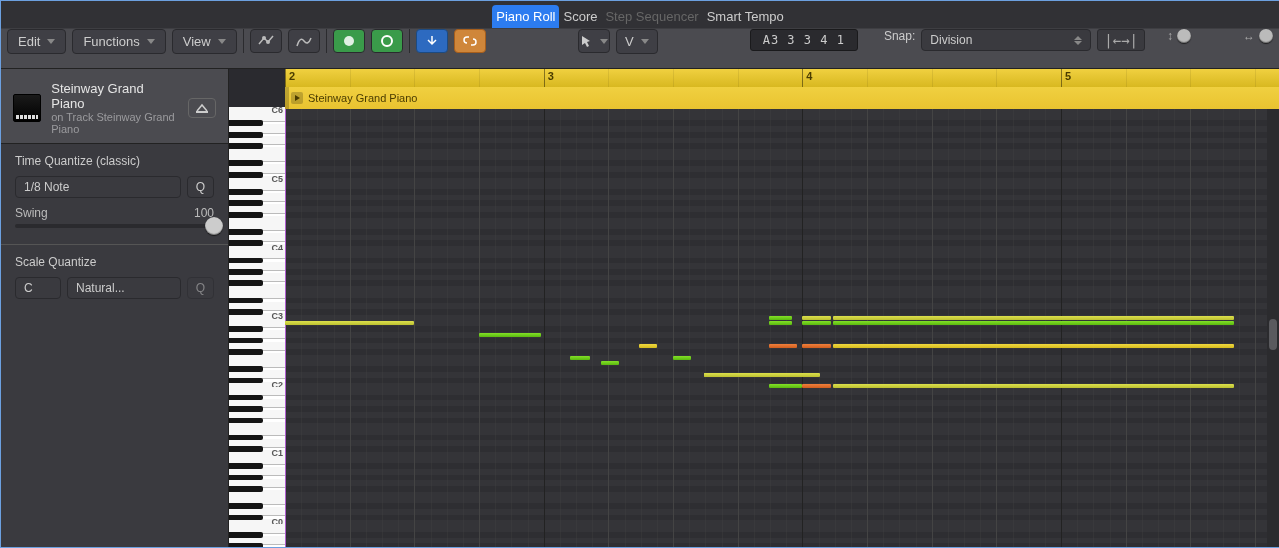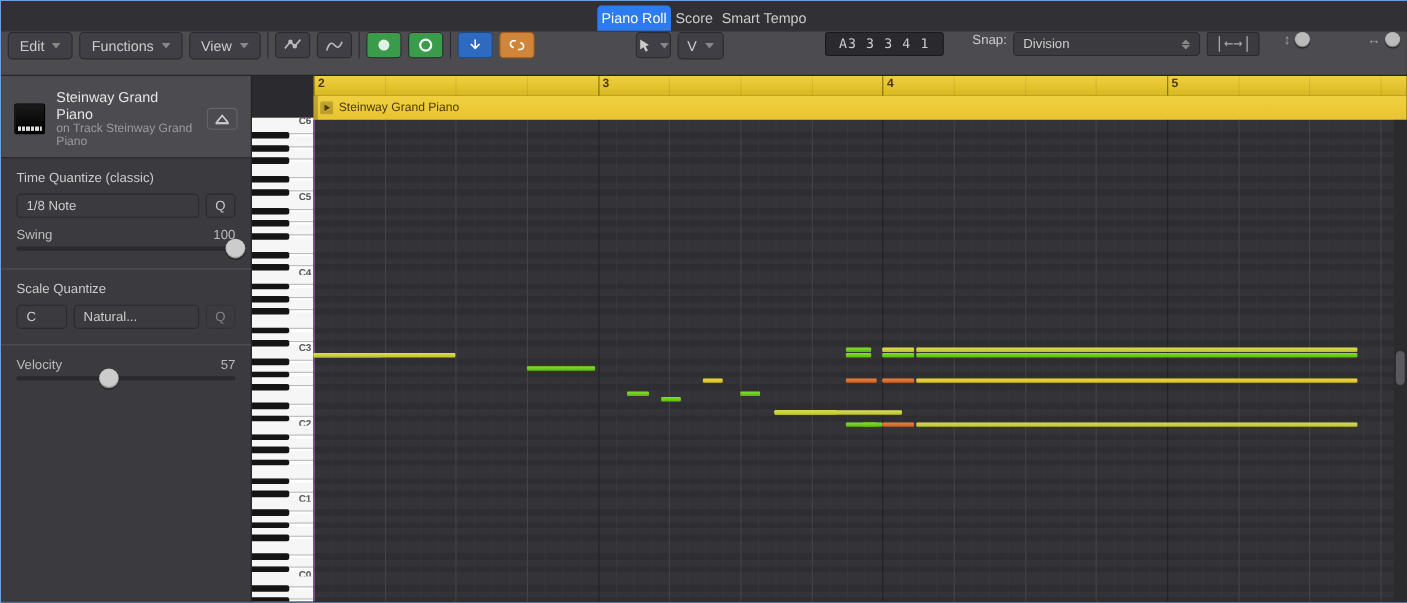--- a/index.html
+++ b/index.html
@@ -118,20 +118,21 @@
   svg { display:block; }
 </style>
 </head>
 <body>
 
 <div class="window">
 
   <div class="top-tabs">
     <div class="tab active">Piano Roll</div>
     <div class="tab">Score</div>
+    <div class="tab disabled">Step Sequencer</div>
     <div class="tab">Smart Tempo</div>
   </div>
 
   <div class="toolbar">
     <div class="btn">
         <span>Edit</span>
         <span class="chev"></span>
       </div>
     <div class="btn">
         <span>Functions</span>
@@ -254,31 +255,20 @@
             <span class="chev2"><span class="u"></span><span class="d"></span></span>
         </div>
         <div class="insp-sel">
           <span>Natural...</span>
             <span class="chev2"><span class="u"></span><span class="d"></span></span>
         </div>
         <div class="q-btn" style="opacity:.5;">Q</div>
       </div>
     </div>
 
-    <div class="insp-section">
-      <div class="slider-row">
-        <div class="labels">
-            <span>Velocity</span>
-            <span>57</span>
-          </div>
-        <div class="track">
-            <div class="thumb" style="left:42%;"></div>
-          </div>
-      </div>
-    </div>
   </div>
 
   <div class="roll">
     <div class="ruler" id="ruler">
     <div class="tick" style="left: 0px;"></div>
         <div class="bar-lab" style="left: 4px;">2</div>
         <div class="tick" style="left: 258.684px;"></div>
         <div class="bar-lab" style="left: 262.684px;">3</div>
         <div class="tick" style="left: 517.368px;"></div>
         <div class="bar-lab" style="left: 521.368px;">4</div>

